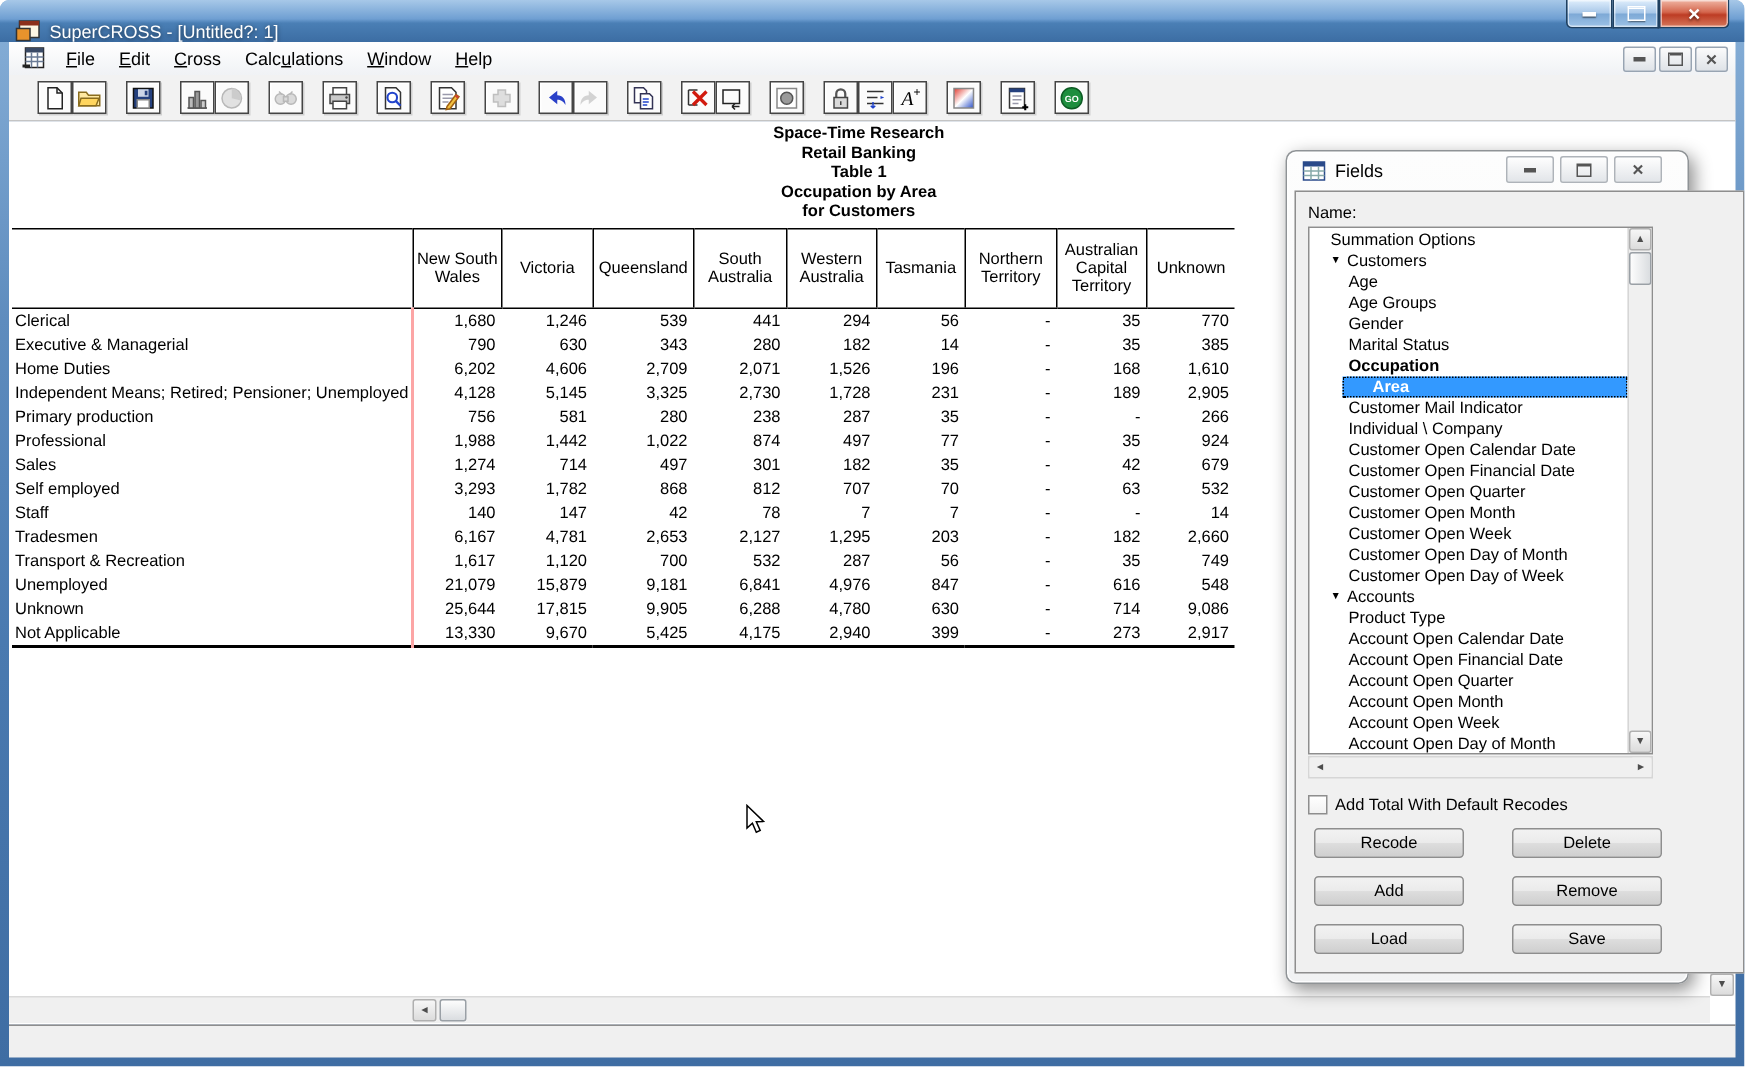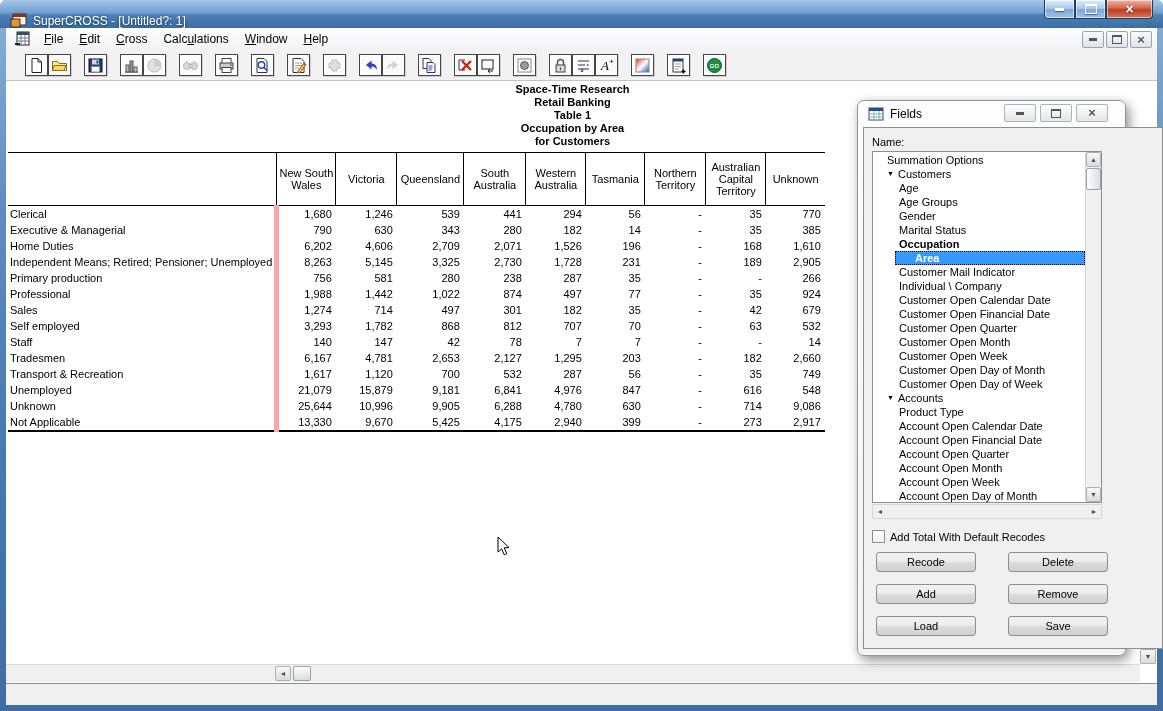--- a/index.html
+++ b/index.html
@@ -45,21 +45,21 @@
   
   .client{position:absolute;left:6px;top:81px;width:1151px;height:602px;background:#fff;}
   .report-titles{position:absolute;left:0;top:2px;width:1133px;text-align:center;
     font-size:11px;font-weight:bold;line-height:13px;color:#000;}
   table.data{position:absolute;left:2px;top:71px;border-collapse:collapse;font-size:11px;color:#000;
     table-layout:fixed;border-top:1px solid #000;border-bottom:2px solid #000;}
   table.data th{font-weight:normal;height:52px;text-align:center;vertical-align:middle;
     border-left:1px solid #000;border-bottom:1px solid #000;padding:0 2px;}
   table.data th.stub{border-left:none;}
   table.data td{height:16px;line-height:16px;padding:0 4px 0 0;text-align:right;white-space:nowrap;overflow:hidden;}
-  table.data td.stub{text-align:left;padding:0 2px;border-right:5px solid #fca5a5;}
+  table.data td.stub{text-align:left;padding:0 2px;border-right:2px solid #fca5a5;}
   
   .sb-btn{position:absolute;background:linear-gradient(180deg,#f7f7f7,#dcdcdc);border:1px solid #b0b0b0;
     border-radius:2px;display:flex;align-items:center;justify-content:center;
     color:#4d4d4d;font-size:7px;line-height:1;box-sizing:border-box;}
   .sb-thumb{position:absolute;background:linear-gradient(90deg,#fdfdfd,#dadde0);border:1px solid #9aa0a6;
     border-radius:2px;box-sizing:border-box;}
   .vscroll{position:absolute;left:1134px;top:119px;width:16px;height:464px;background:#f0f0f0;}
   .hscroll{position:absolute;left:0;top:583px;width:1134px;height:18px;background:#f0f0f0;border-top:1px solid #dadada;box-sizing:border-box;}
   .hscroll .sb-thumb{background:linear-gradient(180deg,#fdfdfd,#dadde0);}
   
@@ -374,21 +374,21 @@
             <td>2,709</td>
             <td>2,071</td>
             <td>1,526</td>
             <td>196</td>
             <td>-</td>
             <td>168</td>
             <td>1,610</td>
           </tr>
           <tr>
             <td class="stub">Independent Means; Retired; Pensioner; Unemployed</td>
-            <td>8,263</td>
+            <td>4,128</td>
             <td>5,145</td>
             <td>3,325</td>
             <td>2,730</td>
             <td>1,728</td>
             <td>231</td>
             <td>-</td>
             <td>189</td>
             <td>2,905</td>
           </tr>
           <tr>
@@ -483,21 +483,21 @@
             <td>6,841</td>
             <td>4,976</td>
             <td>847</td>
             <td>-</td>
             <td>616</td>
             <td>548</td>
           </tr>
           <tr>
             <td class="stub">Unknown</td>
             <td>25,644</td>
-            <td>10,996</td>
+            <td>17,815</td>
             <td>9,905</td>
             <td>6,288</td>
             <td>4,780</td>
             <td>630</td>
             <td>-</td>
             <td>714</td>
             <td>9,086</td>
           </tr>
           <tr>
             <td class="stub">Not Applicable</td>

